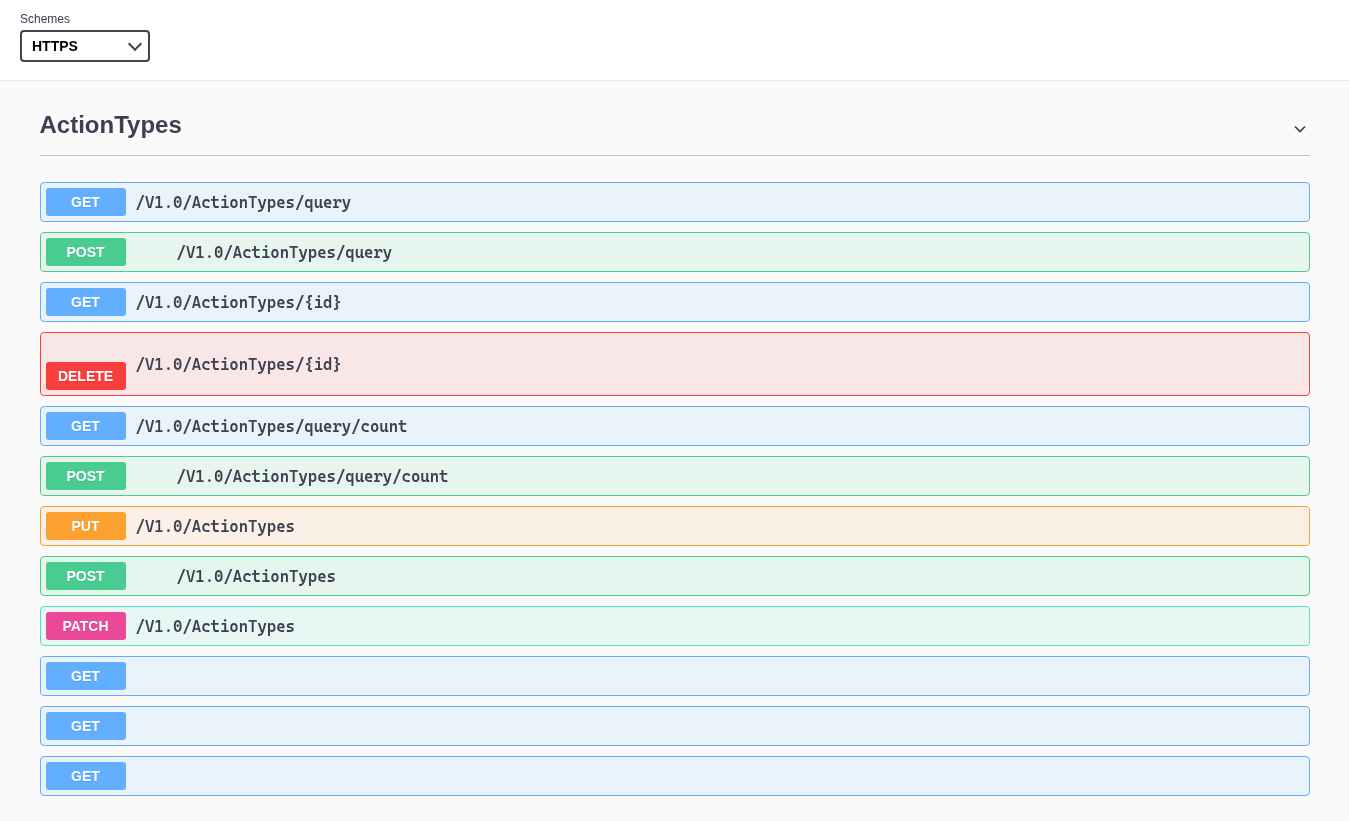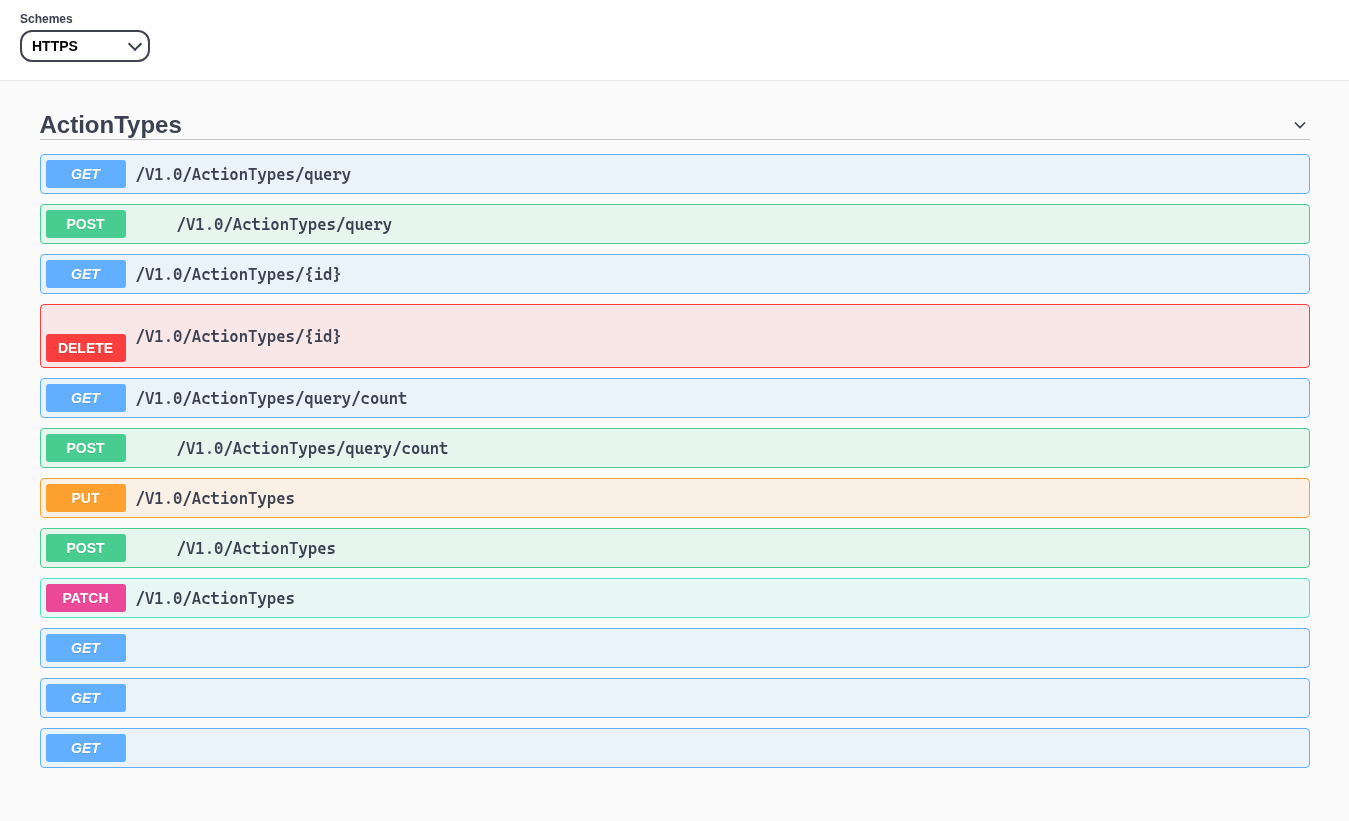--- a/index.html
+++ b/index.html
@@ -1,34 +1,34 @@
 <!DOCTYPE html>
 <html><head>
 <meta charset="utf-8">
 <style>
 * { box-sizing: border-box; margin: 0; padding: 0; }
 body { font-family: -apple-system, BlinkMacSystemFont, "Segoe UI", sans-serif; background: #fafafa; color: #3b4151; }
 .topbar { background: #fff; padding: 12px 20px 18px; border-bottom: 1px solid #e8e8e8; }
-.schemes-label { font-size: 12px; font-weight: 700; color: #3b4151; margin-bottom: 4px; display: block; }
-.schemes-select { border: 2px solid #41444e; border-radius: 12px; padding: 6px 30px 6px 10px; font-size: 14px; font-weight: 700; background: #fff; appearance: none; position: relative; min-width: 130px; }
+.schemes-label { font-size: 12px; font-weight: 400; color: #3b4151; margin-bottom: 4px; display: block; }
+.schemes-select { border: 2px solid #41444e; border-radius: 4px; padding: 6px 30px 6px 10px; font-size: 14px; font-weight: 700; background: #fff; appearance: none; position: relative; min-width: 130px; }
 .select-wrap { position: relative; display: inline-block; }
 .select-wrap::after { content: ""; position: absolute; right: 10px; top: 50%; width: 8px; height: 8px; border-right: 2px solid #3b4151; border-bottom: 2px solid #3b4151; transform: translateY(-70%) rotate(45deg); pointer-events: none; }
 .container { max-width: 1310px; margin: 0 auto; padding: 20px; }
-.tag-header { display: flex; justify-content: space-between; align-items: center; padding: 10px 0 0; border-bottom: 1px solid rgba(59,65,81,.3); margin-bottom: 14px; cursor: pointer; }
+.tag-header { display: flex; justify-content: space-between; align-items: flex-end; padding: 10px 0 16px; border-bottom: 1px solid rgba(59,65,81,.3); margin-bottom: 26px; cursor: pointer; }
 .tag-title { font-size: 24px; font-weight: 700; color: #3b4151; }
 .chevron { width: 20px; height: 20px; }
 .chevron svg { width: 100%; height: 100%; stroke: #3b4151; stroke-width: 2; fill: none; }
 .op { border-radius: 4px; margin-bottom: 10px; display: flex; align-items: center; padding: 5px; cursor: pointer; }
 .op-get { background: rgba(97,175,254,.1); border: 1px solid #61affe; }
 .op-post { background: rgba(73,204,144,.1); border: 1px solid #49cc90; gap: 41px; }
 .op-delete { background: rgba(249,62,62,.1); border: 1px solid #f93e3e; }
 .op-put { background: rgba(252,161,48,.1); border: 1px solid #fca130; }
 .op-patch { background: rgba(80,227,194,.1); border: 1px solid #50e3c2; }
 .method { font-size: 14px; font-weight: 700; min-width: 80px; padding: 6px 0; border-radius: 3px; text-align: center; color: #fff; text-shadow: 0 1px 0 rgba(0,0,0,.1); }
-.m-get { background: #61affe; font-style: italic; }
+.m-get { background: #61affe; }
 .m-post { background: #49cc90; }
 .m-delete { background: #f93e3e; margin-top: 24px; }
 .m-put { background: #fca130; }
 .m-patch { background: #ec4899; }
 .path { font-family: ui-monospace, "Cascadia Mono", Consolas, monospace; font-size: 16px; font-weight: 600; color: #3b4151; padding: 0 10px; word-break: break-all; }
 </style>
 </head>
 <body>
 
 <div class="topbar">

